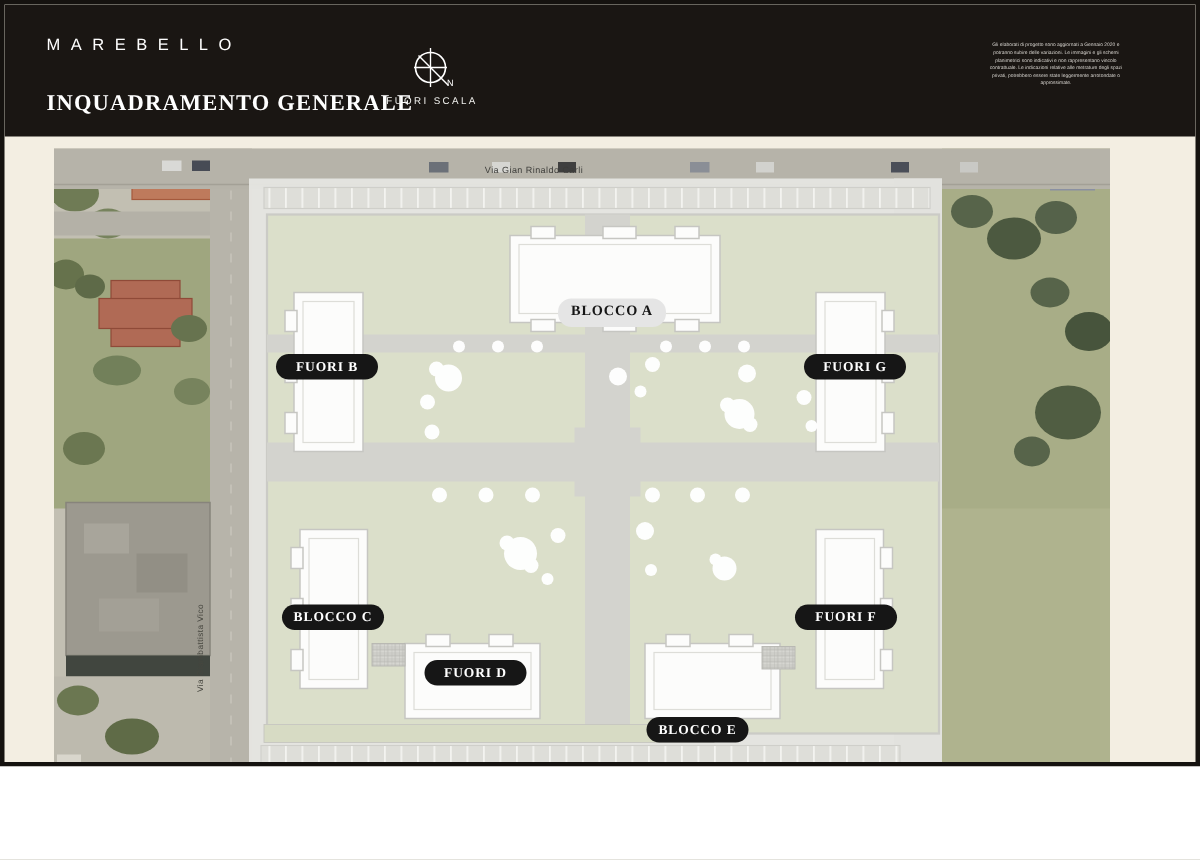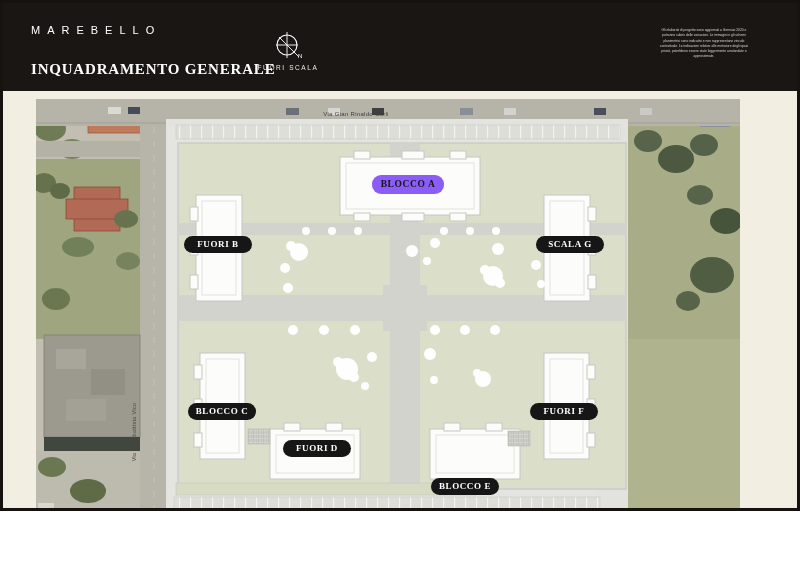--- a/index.html
+++ b/index.html
@@ -41,21 +41,21 @@
   .street-vico {
     left:98px; top:333px; transform:translate(-50%,-50%) rotate(-90deg);
     font-size:5.5px; color:#46463F;
   }
   .pill {
     position:absolute; height:17px; width:68px; border-radius:9px;
     background:#161616; color:#FFFFFF; text-align:center;
     font-family:"Liberation Serif", serif; font-weight:700;
     font-size:9px; line-height:17px; letter-spacing:0.6px; white-space:nowrap;
   }
-  .pill.highlight { background:#8b5cf6; color:#161616; width:72px; height:19px; line-height:19px; font-size:9.5px; }
+  .pill.highlight { background:#e5e5e5; color:#161616; width:72px; height:19px; line-height:19px; font-size:9.5px;margin-top:24px; }
   .pill-a { left:336px; top:76px; }
   .pill-b { left:148px; top:137px; }
   .pill-g { left:500px; top:137px; }
   .pill-c { left:152px; top:304px;text-align:center; }
   .pill-d { left:247px; top:341px; }
   .pill-e { left:395px; top:341px;margin-top:38px; }
   .pill-f { left:494px; top:304px; }
   .page-number { position:absolute; left:17px; top:534px; font-size:7px; color:#2E2B26; font-weight:700; }
 </style>
 </head>
@@ -275,21 +275,21 @@
         <rect x="130" y="440" width="462" height="9" fill="#8C8E67"></rect>
         <rect x="526" y="427" width="66" height="22" fill="#9FA05E"></rect>
       </g>
     </svg>
 
     <div class="street-label street-carli">Via Gian Rinaldo Carli</div>
     <div class="street-label street-vico">Via Giambattista Vico</div>
 
     <div class="pill highlight pill-a">BLOCCO A</div>
     <div class="pill pill-b">FUORI B</div>
-    <div class="pill pill-g">SCALA G</div>
+    <div class="pill pill-g">FUORI G</div>
     <div class="pill pill-c">BLOCCO C</div>
     <div class="pill pill-d">FUORI D</div>
     <div class="pill pill-e">BLOCCO E</div>
     <div class="pill pill-f">FUORI F</div>
   </div>
 
   <div class="page-number">8</div>
 </div>
 
 </body></html>

